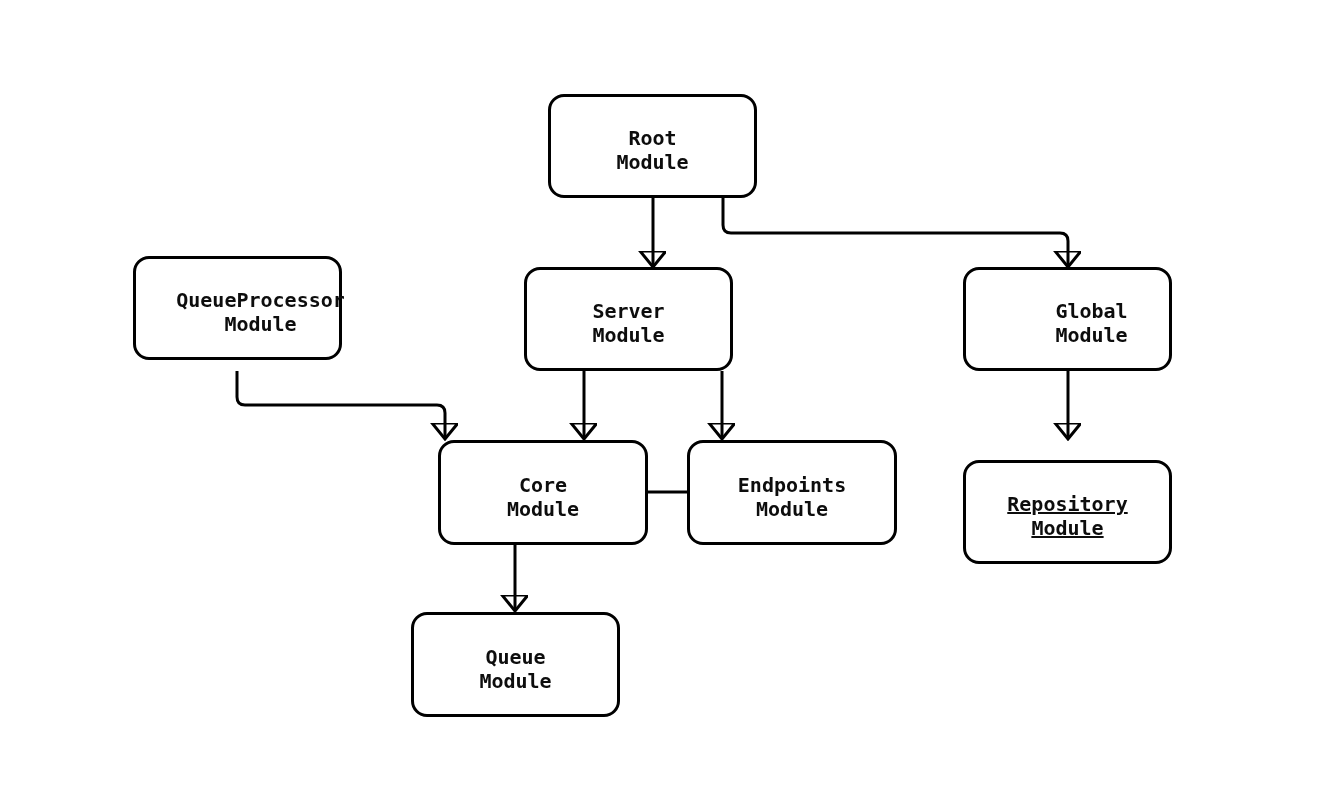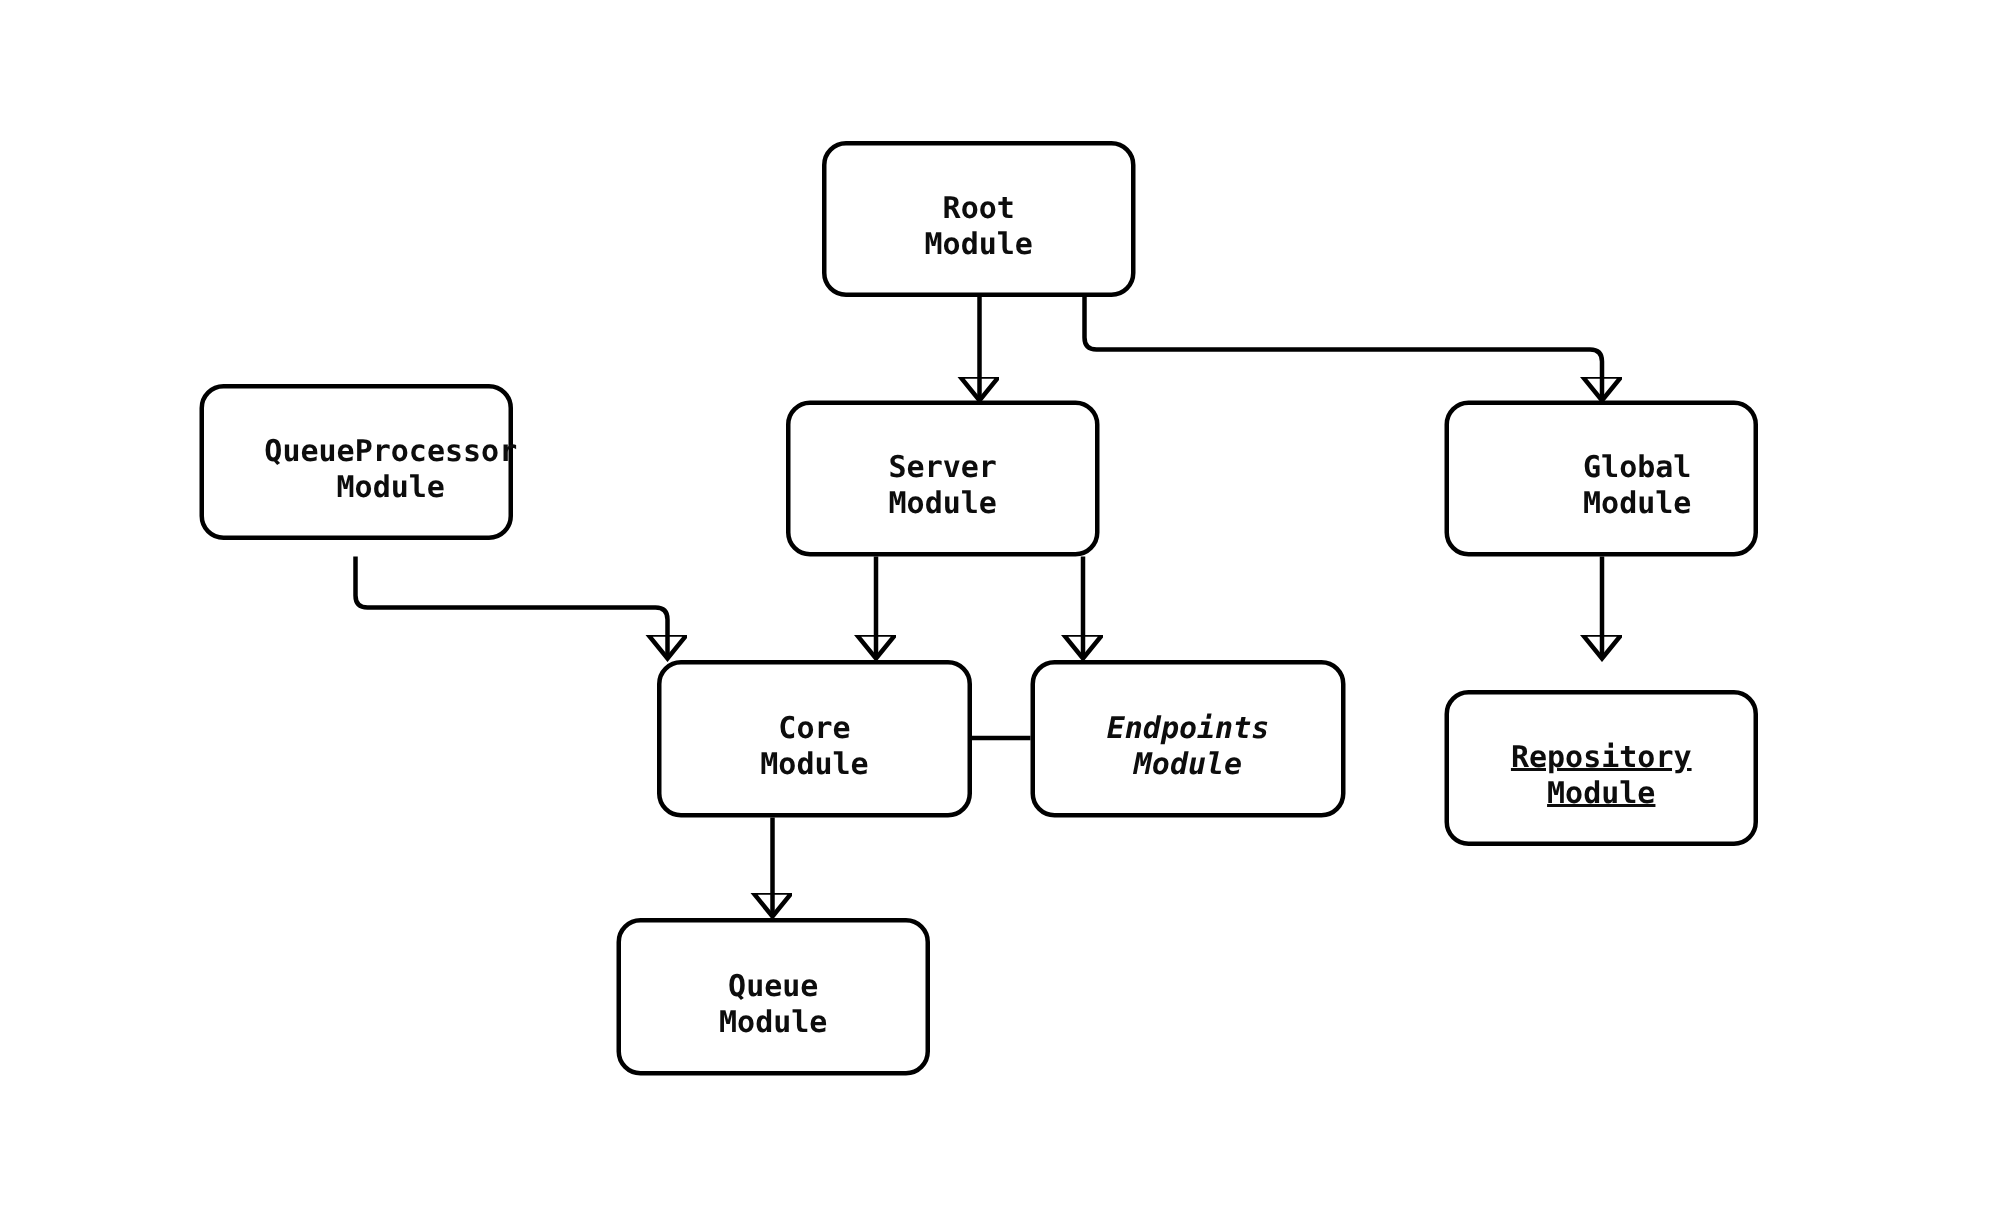--- a/index.html
+++ b/index.html
@@ -45,21 +45,21 @@
     line-height: 24px;
     color: #0d0d0d;
     padding-top: 8px;
   }
   
   .pos-root          { left: 548px; top:  94px; }
   .pos-queueproc     { left: 133px; top: 256px; padding-left: 46px; }
   .pos-server        { left: 524px; top: 267px; }
   .pos-global        { left: 963px; top: 267px; padding-left: 48px; }
   .pos-core          { left: 410px; top: 440px; width: 210px; height: 105px; margin-left: 28px; }
-  .pos-endpoints     { left: 687px; top: 440px; width: 210px; height: 105px; font-style: italic; }
+  .pos-endpoints     { left: 687px; top: 440px; width: 210px; height: 105px; }
   .pos-repository    { left: 963px; top: 460px; text-decoration: underline; }
   .pos-queue         { left: 411px; top: 612px; width: 209px; height: 105px; align-items: center; }
 </style>
 </head>
 <body>
 
 <div class="canvas">
 
   <svg class="edges" viewBox="0 0 1337 809" xmlns="http://www.w3.org/2000/svg">
     <defs>

